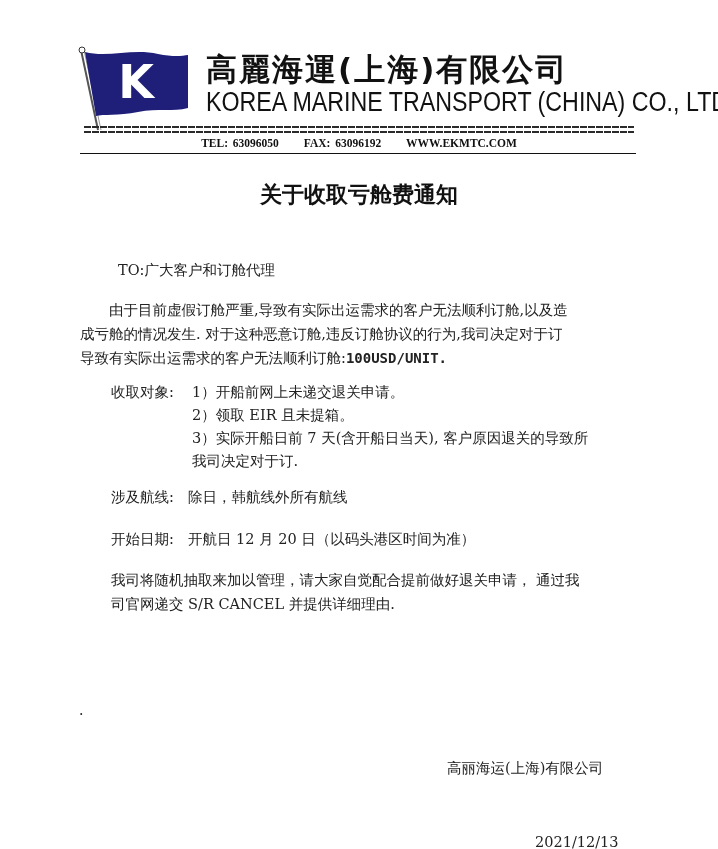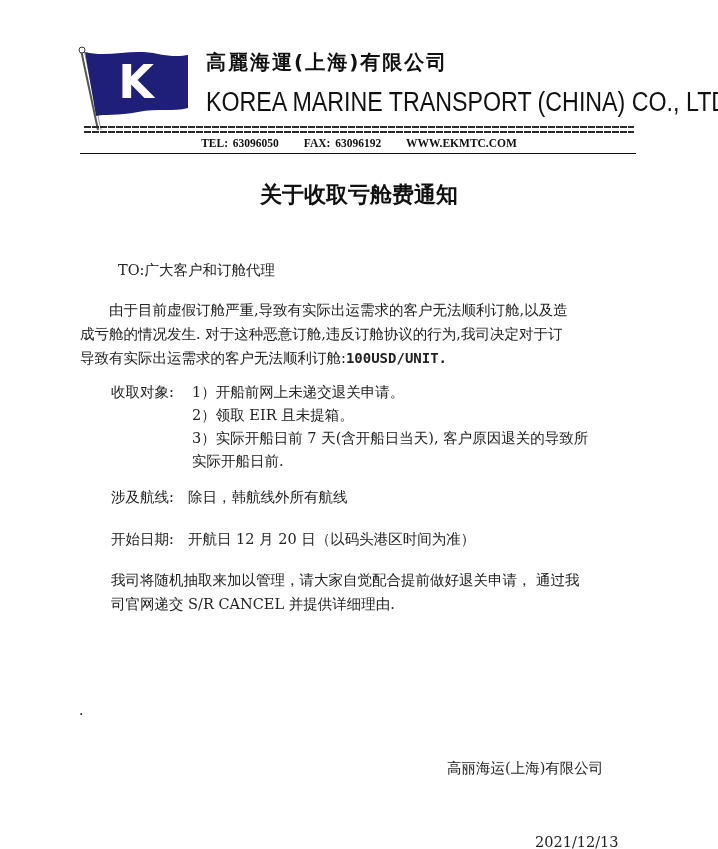--- a/index.html
+++ b/index.html
@@ -1,19 +1,19 @@
 <!DOCTYPE html>
 <html><head>
 <meta charset="utf-8">
 <style>
   html, body { margin: 0; padding: 0; background: #ffffff; }
   body { width: 718px; height: 849px; position: relative; overflow: hidden; color: #1a1a1a; font-family: "DejaVu Serif", "Liberation Serif", serif; }
   .abs { position: absolute; }
   .logo-flag { left: 78px; top: 46px; width: 112px; height: 86px; }
-  .company-cn { left: 206px; top: 49px; font-family: "DejaVu Sans", "Liberation Sans", sans-serif; font-weight: bold; font-size: 20px; letter-spacing: 2px; color: #111; white-space: nowrap; }
+  .company-cn { left: 206px; top: 49px; font-family: "DejaVu Sans", "Liberation Sans", sans-serif; font-weight: bold; font-size: 31px; letter-spacing: 2px; color: #111; white-space: nowrap; }
   .company-en { left: 206px; top: 87px; font-family: "Liberation Sans", "DejaVu Sans", sans-serif; font-size: 27px; color: #111; white-space: nowrap; transform: scaleX(0.86); transform-origin: left top; }
   .rule-top { left: 84px; top: 126px; width: 550px; height: 2px; background: repeating-linear-gradient(90deg, #2a2a2a 0 7px, #fff 7px 8px); }
   .rule-mid { left: 84px; top: 131px; width: 550px; height: 2px; background: repeating-linear-gradient(90deg, #2a2a2a 0 7px, #fff 7px 8px); }
   .contact { left: 84px; top: 137px; width: 550px; text-align: center; font-family: "Liberation Serif", "DejaVu Serif", serif; font-weight: bold; font-size: 11.5px; color: #111; word-spacing: 2px; }
   .contact span { margin: 0 10px; }
   .rule-bottom { left: 80px; top: 153px; width: 556px; height: 1px; background: #111; }
   .title { left: 0; width: 718px; top: 180px; text-align: center; font-family: "DejaVu Sans", "Liberation Sans", sans-serif; font-weight: bold; font-size: 22px; color: #111; }
   .title span { text-underline-offset: 4px; text-decoration-thickness: 2px; }
   .body-text { font-family: "DejaVu Serif", "Liberation Serif", serif; font-size: 14.5px; line-height: 24px; color: #222; white-space: nowrap; }
   .to-line { left: 80px; top: 258px; margin-left: 38px; }
@@ -67,21 +67,21 @@
 <div class="abs body-text para1">
   <span class="line indent">由于目前虚假订舱严重,导致有实际出运需求的客户无法顺利订舱,以及造</span>
   <span class="line">成亏舱的情况发生. 对于这种恶意订舱,违反订舱协议的行为,我司决定对于订</span>
   <span class="line"><span>导致有实际出运需求的客户无法顺利订舱:</span><span class="bold">100USD/UNIT.</span></span>
 </div>
 
 <div class="abs body-text scope-label">收取对象:</div>
 <div class="abs body-text scope-item" style="top:380px;">1）开船前网上未递交退关申请。</div>
 <div class="abs body-text scope-item" style="top:403px;">2）领取 EIR 且未提箱。</div>
 <div class="abs body-text scope-item" style="top:426px;">3）实际开船日前 7 天(含开船日当天), 客户原因退关的导致所</div>
-<div class="abs body-text scope-item" style="top:449px;">实际开船日前.</div>
+<div class="abs body-text scope-item" style="top:449px;">我司决定对于订.</div>
 
 <div class="abs body-text routes">
   <span>涉及航线:</span><span class="label-gap"></span><span>除日，韩航线外所有航线</span>
 </div>
 
 <div class="abs body-text startdate">
   <span>开始日期:</span><span class="label-gap"></span><span>开航日 12 月 20 日（以码头港区时间为准）</span>
 </div>
 
 <div class="abs body-text closing">

